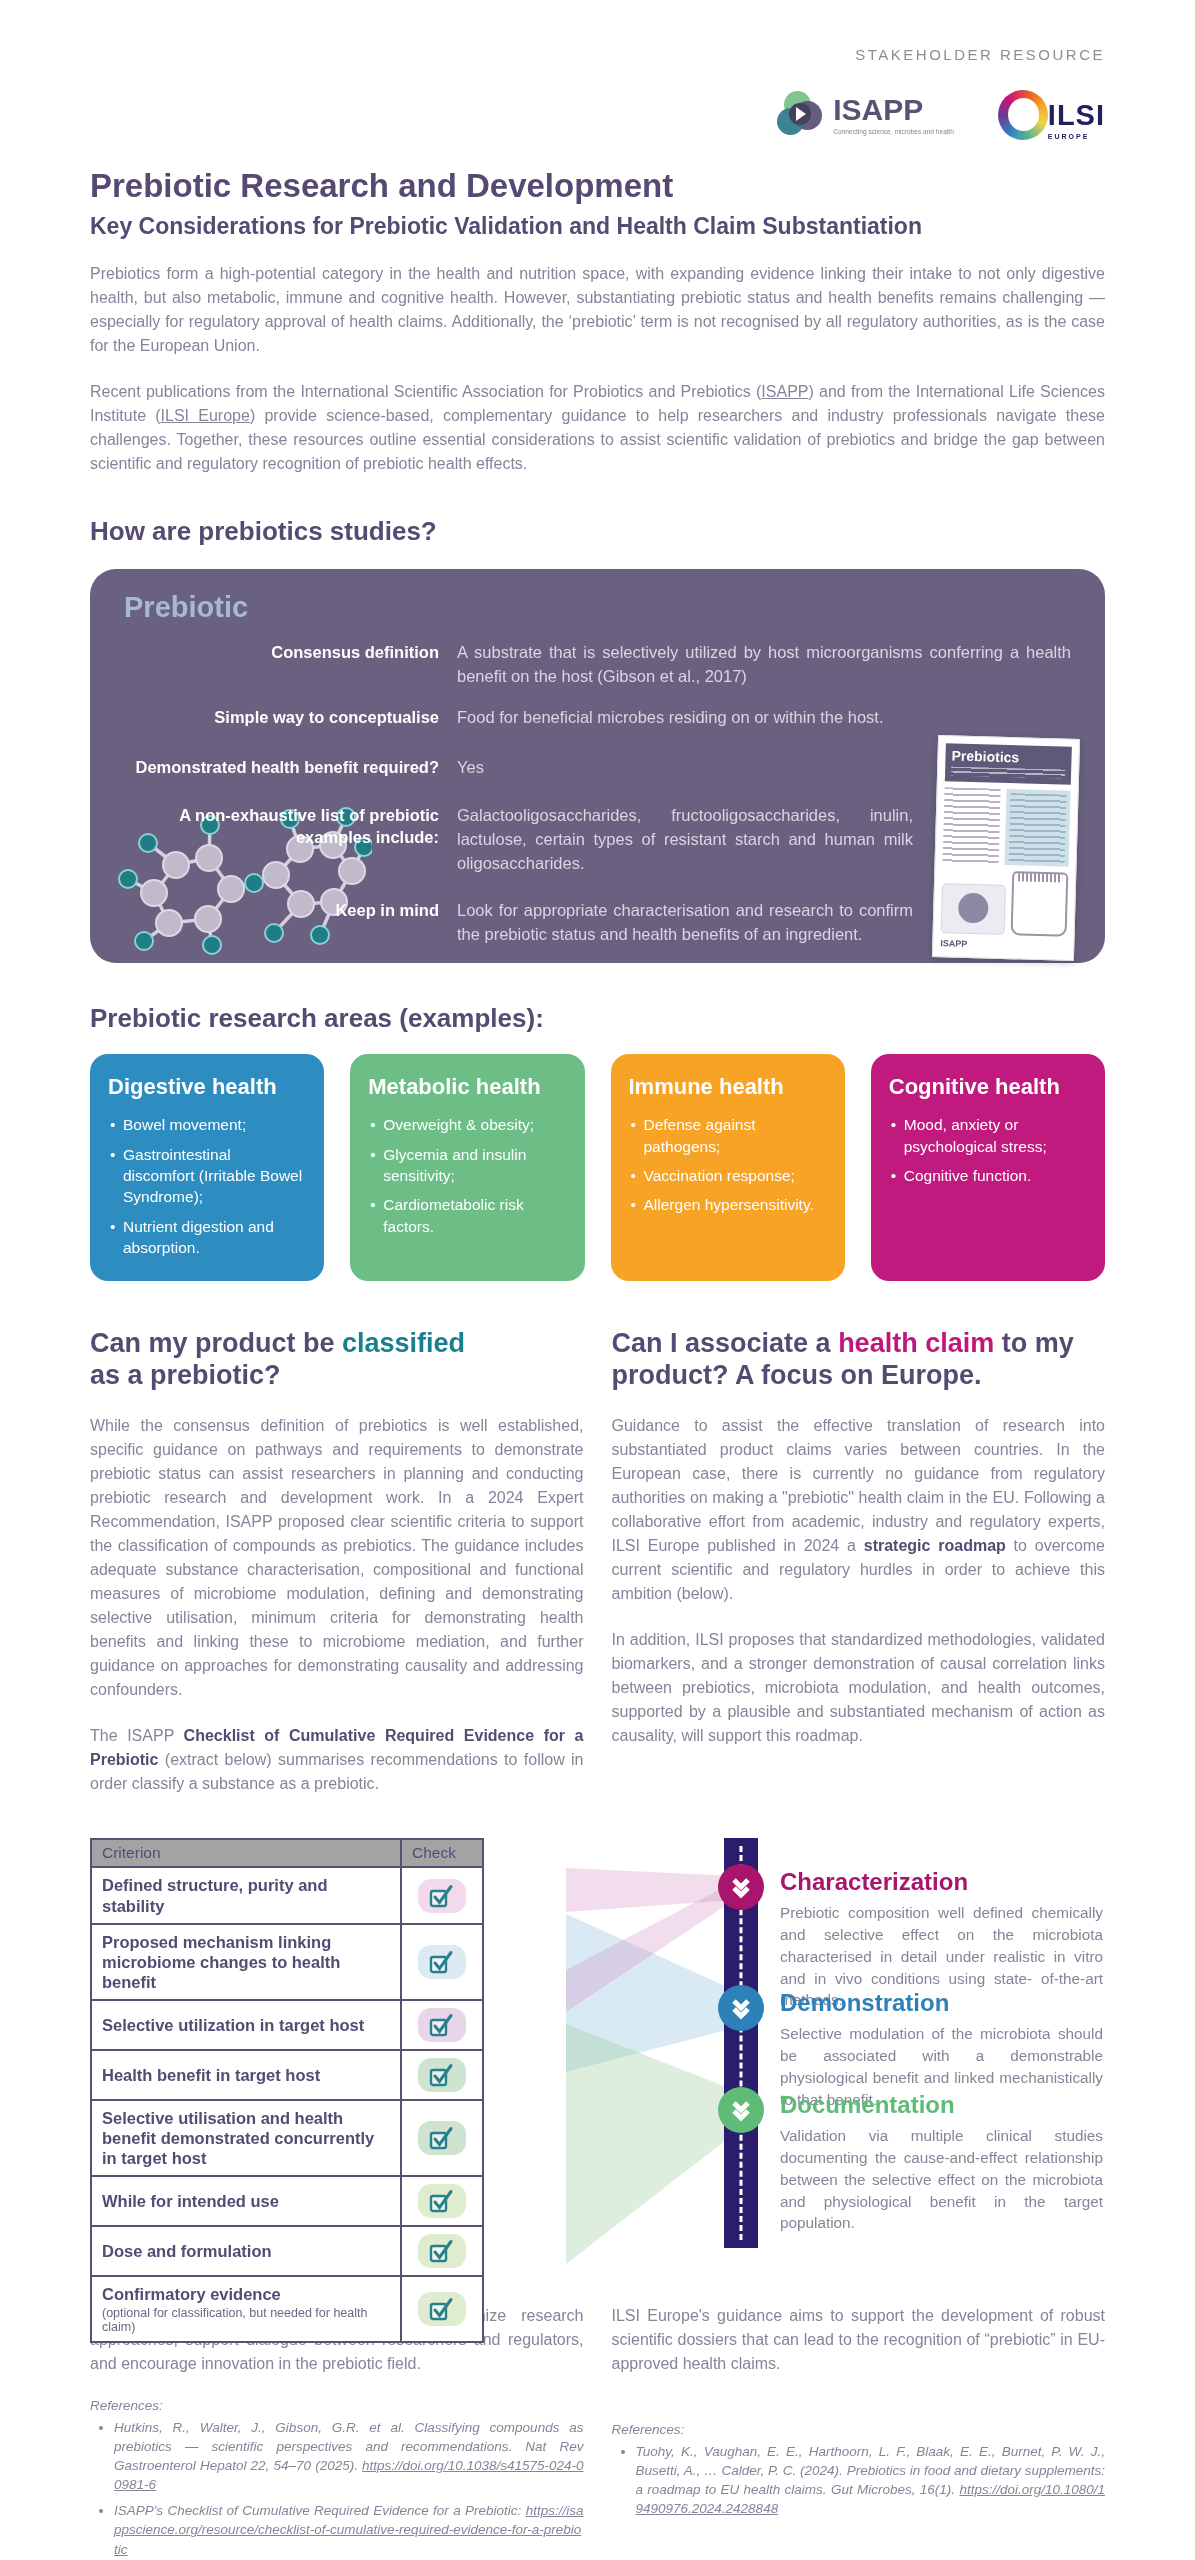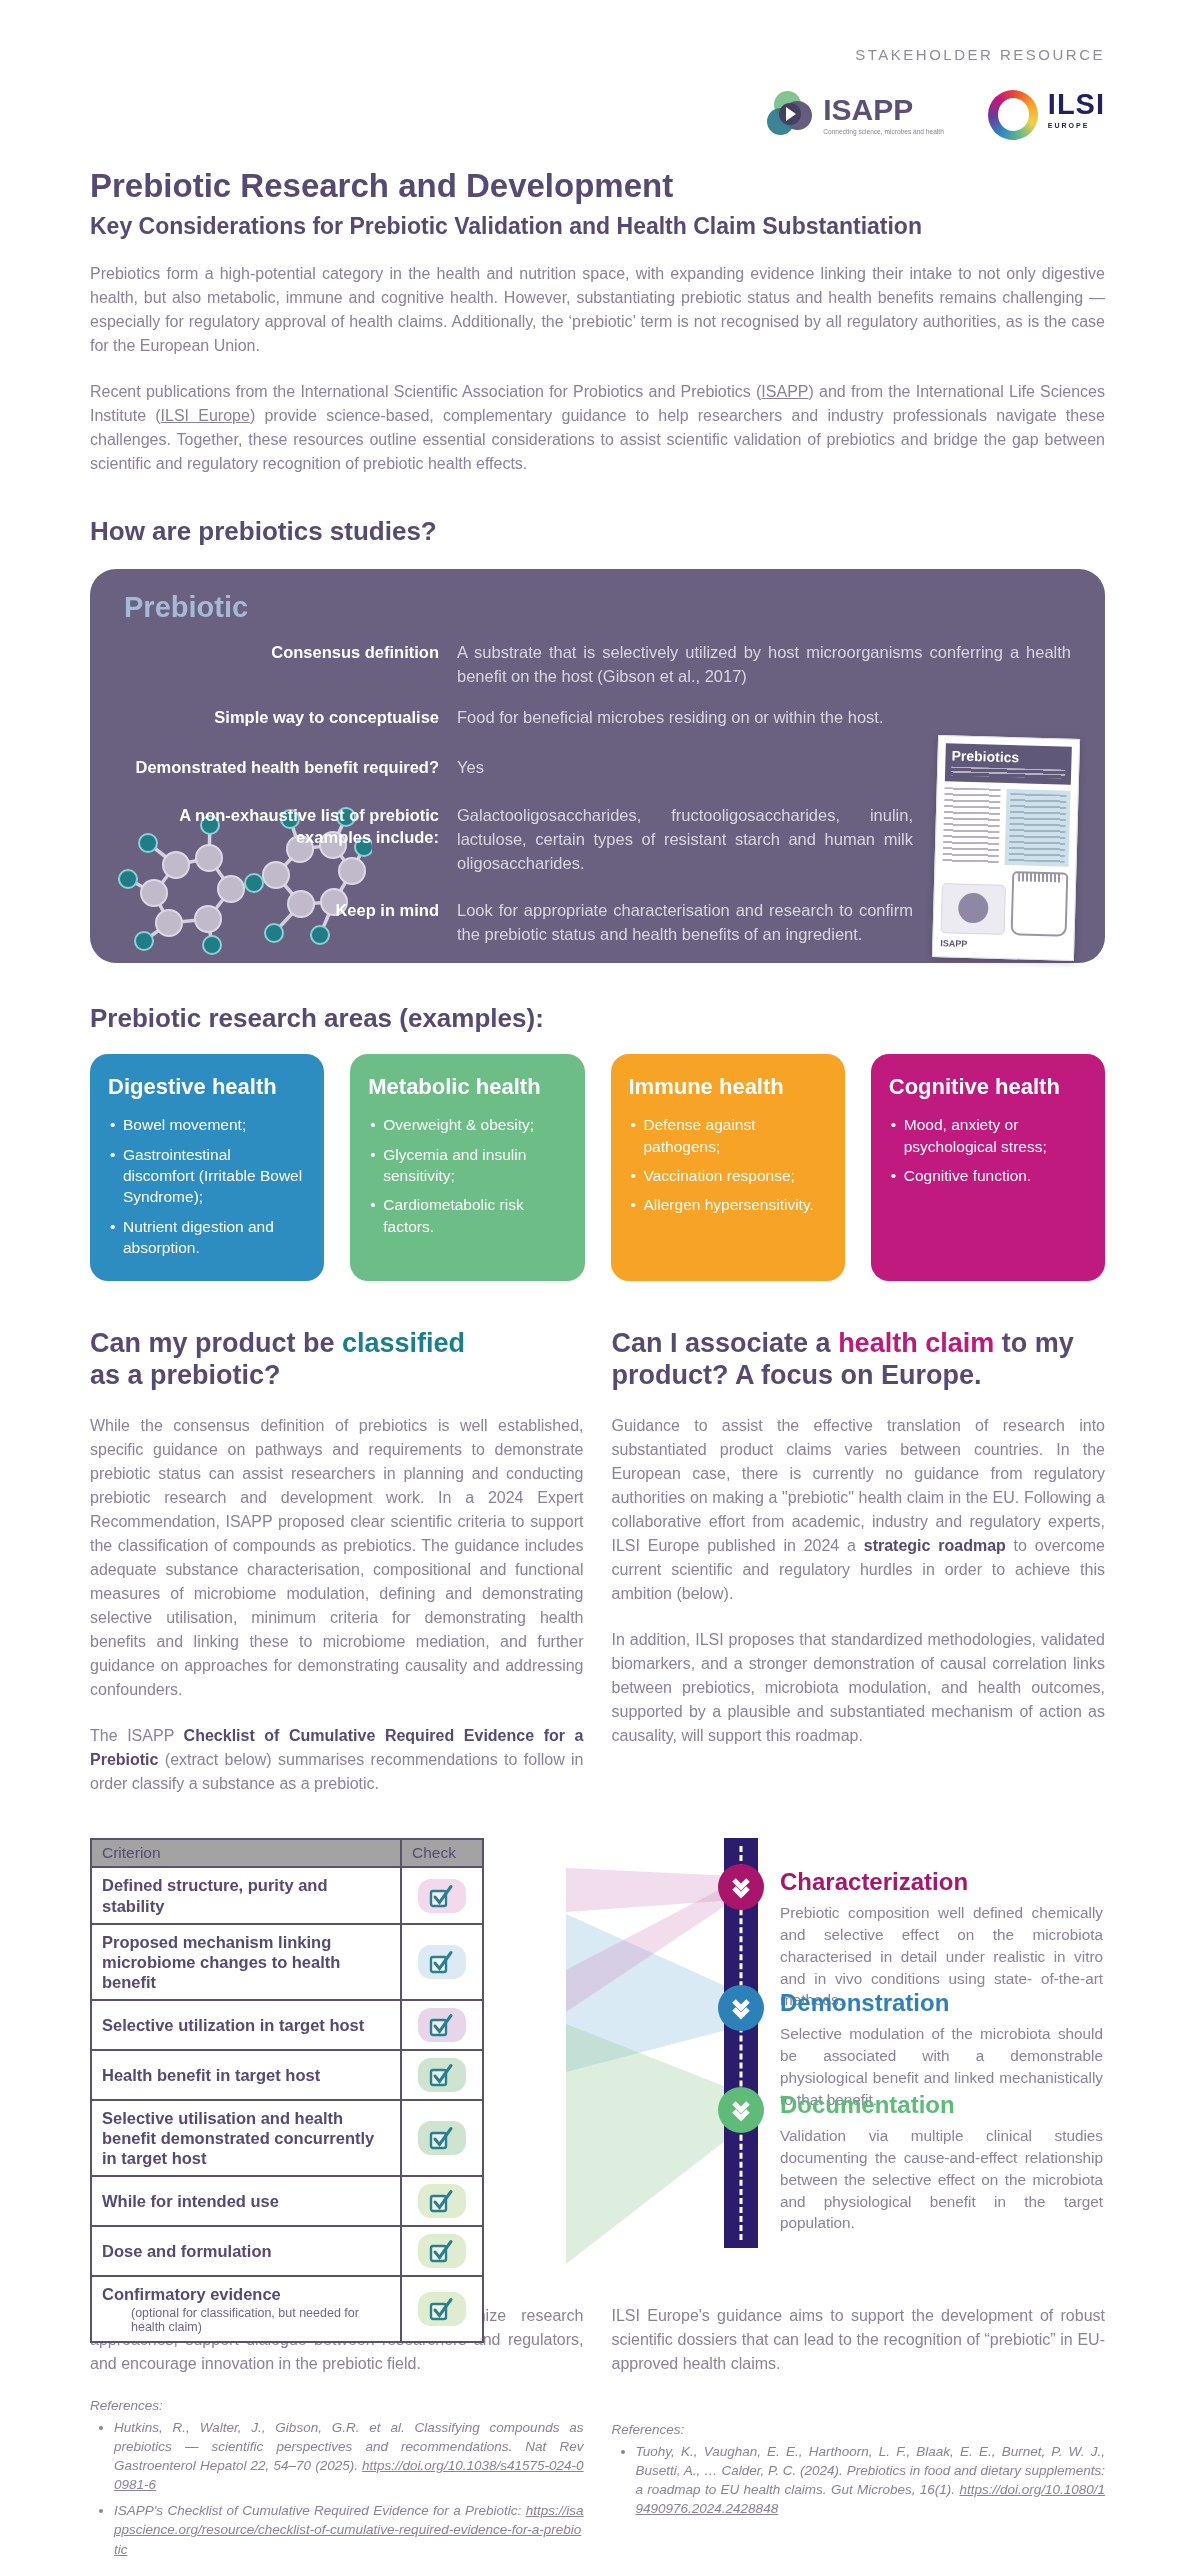--- a/index.html
+++ b/index.html
@@ -19,21 +19,21 @@
   .isapp-logo.sm .cg.purple{width:29px;height:29px;left:17px;top:10px;background:#5a5174;}
   .isapp-logo.sm .cg.teal{width:27px;height:27px;left:1px;top:17px;background:#2d7a8c;}
   .isapp-logo.sm .hub{position:absolute;left:13px;top:12px;width:22px;height:22px;border-radius:50%;background:#464060;}
   .isapp-logo.sm .play{position:absolute;left:20px;top:16px;width:0;height:0;border-left:10px solid #fff;border-top:7px solid transparent;border-bottom:7px solid transparent;}
   .isapp-word{font-weight:700;color:#5a5174;line-height:1;}
   .isapp-logo.sm .isapp-word{font-size:30px;}
   .isapp-tagline{color:#8a8299;}
   .isapp-logo.sm .isapp-tagline{font-size:6.6px;margin-top:3px;}
 
   
-  .ilsi-logo{display:flex;align-items:flex-start;gap:10px;}
+  .ilsi-logo{display:flex;align-items:flex-end;}
   .ilsi-ring{border-radius:50%;position:relative;background:conic-gradient(from 215deg,#2e86c1,#6a3b94,#c4157d,#e8512e,#f6a326,#f0d24a,#5fb789,#2e86c1);flex:0 0 auto;}
   .ilsi-logo.sm .ilsi-ring{width:50px;height:50px;}
   .ilsi-ring::after{content:"";position:absolute;background:#fff;border-radius:50%;}
   .ilsi-logo.sm .ilsi-ring::after{left:10px;top:8px;width:31px;height:33px;}
   .ilsi-word{font-weight:700;color:#23205f;line-height:1;letter-spacing:1px;}
   .ilsi-logo.sm .ilsi-word{font-size:29px;}
   .ilsi-region{font-weight:700;color:#23205f;letter-spacing:2px;}
   .ilsi-logo.sm .ilsi-region{font-size:7px;margin-top:3px;}
 
   h1{font-size:33px;color:#564a73;font-weight:800;margin:14px 0 0;}
@@ -78,21 +78,21 @@
   .qa-heading{font-size:27px;font-weight:800;color:#564a73;line-height:1.22;margin:0;}
 
   
   .check-section{position:relative;margin-top:42px;height:448px;}
   .beams{position:absolute;left:0;top:0;width:1015px;height:430px;z-index:0;}
   table.checklist{position:relative;z-index:1;border-collapse:collapse;width:394px;background:#a3a3a3;}
   table.checklist th{font-size:15.5px;color:#564a73;font-weight:400;text-align:left;padding:4px 10px;border:2px solid #5a5070;}
   table.checklist th.check-col{width:60px;}
   table.checklist td{border:2px solid #5a5070;padding:7px 10px;background:#fff;}
   .crit{font-size:16.5px;font-weight:700;color:#564a73;line-height:1.22;}
-  .crit-note{font-size:12.5px;color:#6e6585;font-weight:400;margin-top:1px;line-height:1.15;margin-left:29px;}
+  .crit-note{font-size:12.5px;color:#6e6585;font-weight:400;margin-top:1px;line-height:1.15;}
   td.check-cell{text-align:center;padding:3px;}
   .check-pill{display:inline-flex;align-items:center;justify-content:center;width:48px;height:34px;border-radius:13px;}
   .pc1{background:#f2d9ec}.pc2{background:#dcebf3}.pc3{background:#e7d6ea}
   .pc4{background:#cfe3d1}.pc5{background:#cfe3d1}
   .pc6{background:#dfeccf}.pc7{background:#dfeccf}.pc8{background:#dfeccf}
 
   .roadmap{position:absolute;left:478px;top:0;right:0;height:430px;z-index:1;}
   .road{position:absolute;left:156px;top:0;width:34px;height:410px;background:#2b1c6e;}
   .road-dash{position:absolute;left:50%;top:8px;bottom:8px;border-left:3px dashed #fff;transform:translateX(-1.5px);}
   .road-circle{position:absolute;left:150px;width:46px;height:46px;border-radius:50%;display:flex;align-items:center;justify-content:center;}

